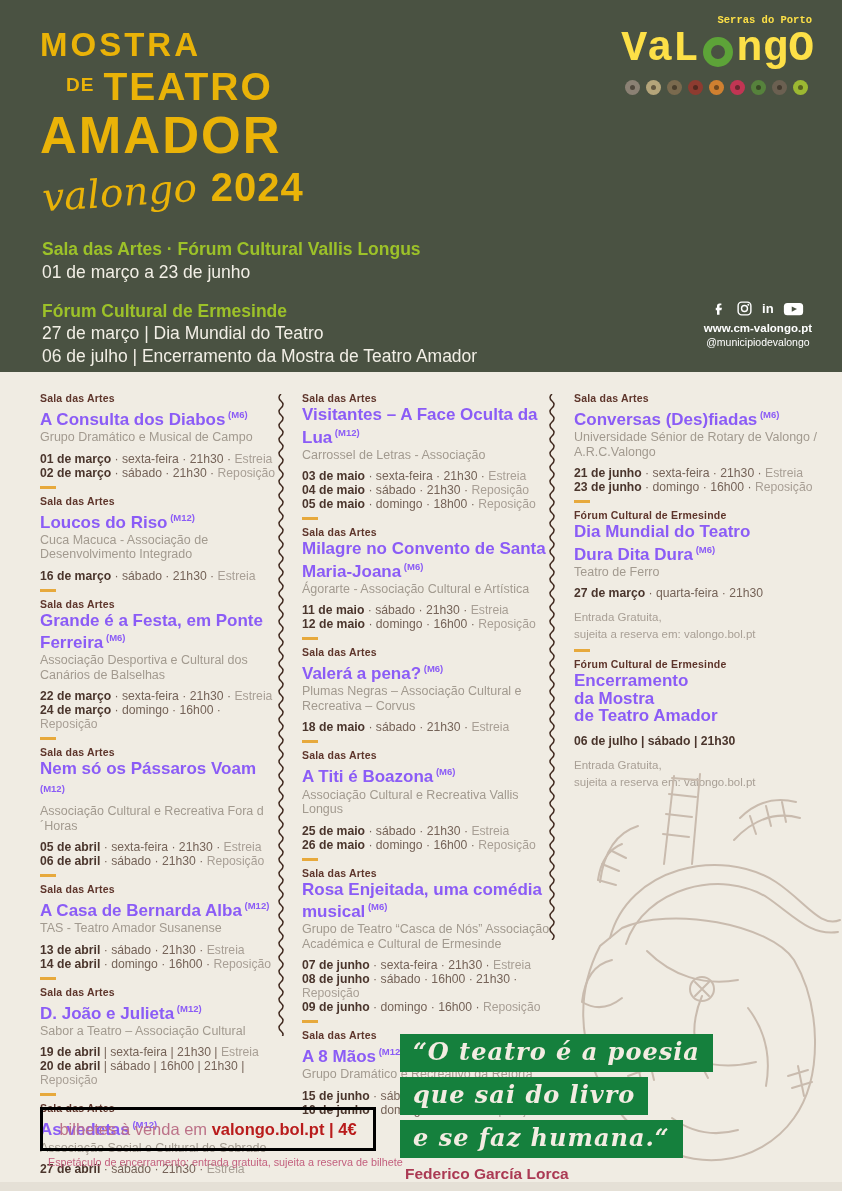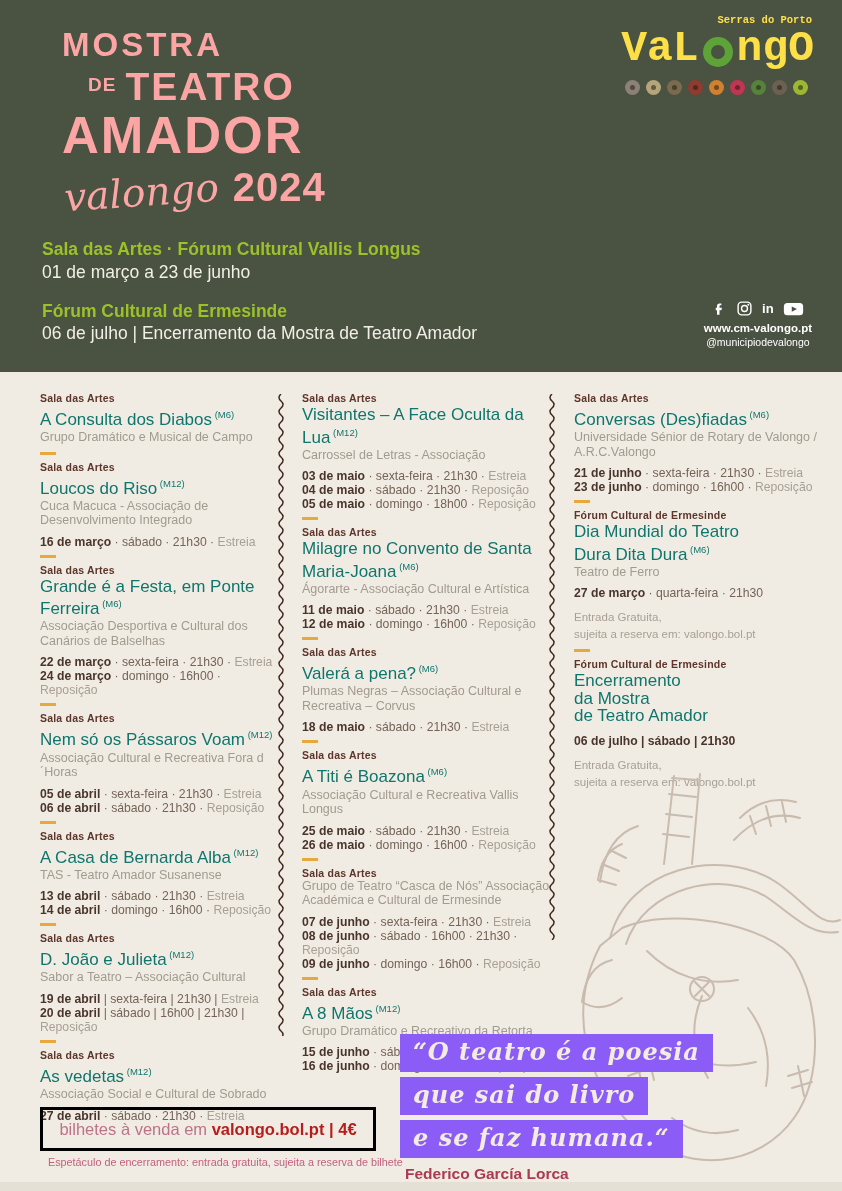--- a/index.html
+++ b/index.html
@@ -1,20 +1,20 @@
 <!DOCTYPE html>
 <html><head>
 <meta charset="utf-8">
 <style>
   html,body{margin:0;padding:0;background:#cfcbc2;}
   .poster{position:relative;width:842px;height:1191px;background:#f0ece3;overflow:hidden;
           font-family:"Liberation Sans",sans-serif;}
   
   .hero{position:absolute;top:0;left:0;width:842px;height:372px;background:#4a5242;}
-  .title-block{position:absolute;left:62px;top:28px;color:#fca5a5;line-height:1;}
+  .title-block{position:absolute;left:40px;top:28px;color:#eab308;line-height:1;}
   .t1{font-size:33px;font-weight:bold;letter-spacing:3px;}
   .t2{margin:6px 0 4px 26px;}
   .t2 .de{font-size:19px;font-weight:bold;margin-right:9px;vertical-align:9px;letter-spacing:1px;}
   .t2 .teatro{font-size:39px;font-weight:bold;letter-spacing:2px;}
   .t3{font-size:51px;font-weight:bold;letter-spacing:2px;}
   .t4{margin:6px 0 0 2px;white-space:nowrap;}
   .t4 .script{font-family:"DejaVu Serif",serif;font-style:italic;font-size:39px;display:inline-block;
               transform:rotate(-4deg);margin-right:14px;}
   .t4 .year{font-size:40px;font-weight:bold;vertical-align:5px;letter-spacing:1px;}
   .logo{position:absolute;right:28px;top:12px;color:#fde047;font-family:Liberation Mono, monospace;}
@@ -34,36 +34,36 @@
   .li-txt{font-size:13px;font-weight:bold;color:#fff;}
   .website{font-size:11.5px;font-weight:bold;margin-top:5px;}
   .handle{font-size:10.5px;margin-top:2px;}
   
   .events-col{position:absolute;top:392px;}
   #col1{left:40px;width:238px;}
   #col2{left:302px;width:248px;}
   #col3{left:574px;width:250px;}
   .event{margin-bottom:1px;}
   .event-venue{font-size:10.5px;font-weight:bold;color:#5e352b;line-height:12px;letter-spacing:.2px;}
-  .event-title{font-size:17px;font-weight:normal;color:#0f766e;line-height:17.5px;margin:2px 0 2px;white-space:pre-line;}
+  .event-title{font-size:17px;font-weight:bold;color:#8b5cf6;line-height:17.5px;margin:2px 0 2px;white-space:pre-line;}
   .event-title sup{font-size:9.5px;letter-spacing:0;}
   .event-group{font-size:12.5px;color:#a29a8f;line-height:14.5px;margin-bottom:7px;}
   .date-line{font-size:12.2px;line-height:14px;}
   .dl-b{font-weight:bold;color:#4a352c;}
   .dl-m{color:#756358;}
   .dl-s{color:#a89f95;}
   .event-note{font-size:11.5px;color:#a89f95;line-height:17px;margin-top:9px;white-space:pre-line;}
   .dash{width:16px;height:3px;background:#e7a93c;margin:6px 0;}
   .divider{position:absolute;top:394px;}
   #div1{left:276px;} #div2{left:547px;}
   
   .heart{position:absolute;left:552px;top:746px;z-index:1;}
   .quote{position:absolute;left:400px;top:1034px;z-index:5;}
   .q-line{margin-bottom:5px;}
-  .q-bar{display:inline-block;background:#8b5cf6;color:#f3ece2;font-family:"DejaVu Serif",serif;
+  .q-bar{display:inline-block;background:#15803d;color:#f3ece2;font-family:"DejaVu Serif",serif;
          font-style:italic;font-weight:bold;font-size:24px;padding:3px 13px 6px;letter-spacing:1px;}
   .q-author{font-size:15.5px;font-weight:bold;color:#ab3a54;margin:7px 0 0 5px;}
   .tickets{position:absolute;left:40px;top:1107px;width:330px;height:38px;border:3px solid #000000;
            display:flex;align-items:center;justify-content:center;font-size:16.5px;white-space:pre;z-index:5;}
   .tk-pre{color:#bc7288;}
   .tk-bold{color:#b91c1c;font-weight:bold;}
   .tickets-note{position:absolute;left:48px;top:1156px;font-size:10.8px;color:#c3607e;z-index:5;}
   .page-edge{position:absolute;bottom:0;left:0;width:842px;height:9px;background:#e5e0d6;z-index:0;}
 </style>
 </head>
@@ -120,20 +120,21 @@
           <span class="dot" style="background: rgb(156, 184, 50);">
             <span class="dot-hole"></span>
           </span>
         </div>
     </div>
 
     <div class="venues">
       <div class="v-name">Sala das Artes · Fórum Cultural Vallis Longus</div>
       <div class="v-line">01 de março a 23 de junho</div>
       <div class="v-name v2">Fórum Cultural de Ermesinde</div>
+      <div class="v-line">27 de março | Dia Mundial do Teatro</div>
       <div class="v-line">06 de julho | Encerramento da Mostra de Teatro Amador</div>
     </div>
 
     <div class="social">
       <div class="social-icons">
         <svg width="15" height="16" viewBox="0 0 24 24">
             <path fill="#fff" d="M15 3h-3a4 4 0 0 0-4 4v3H6v4h2v7h4v-7h3l1-4h-4V7a1 1 0 0 1 1-1h2z"></path>
           </svg>
         <svg width="17" height="17" viewBox="0 0 24 24">
             <rect x="3" y="3" width="18" height="18" rx="5" fill="none" stroke="#fff" stroke-width="2"></rect>
@@ -150,20 +151,24 @@
       <div class="handle">@municipiodevalongo</div>
     </div>
   </header>
 
   <main>
     <div class="events-col" id="col1">
         <div class="event">
           <div class="event-venue">Sala das Artes</div>
           <div class="event-title">A Consulta dos Diabos<sup> (M6)</sup></div>
           <div class="event-group">Grupo Dramático e Musical de Campo</div>
+          <div class="event-dates">
+            <div class="date-line"><span class="dl-b">01 de março</span> <span class="dl-m">· sexta-feira · 21h30 ·</span> <span class="dl-s">Estreia</span></div>
+            <div class="date-line"><span class="dl-b">02 de março</span> <span class="dl-m">· sábado · 21h30 ·</span> <span class="dl-s">Reposição</span></div>
+          </div>
           <div class="dash"></div>
         </div>
         <div class="event">
           <div class="event-venue">Sala das Artes</div>
           <div class="event-title">Loucos do Riso<sup> (M12)</sup></div>
           <div class="event-group">Cuca Macuca - Associação de Desenvolvimento Integrado</div>
           <div class="event-dates">
             <div class="date-line"><span class="dl-b">16 de março</span> <span class="dl-m">· sábado · 21h30 ·</span> <span class="dl-s">Estreia</span></div>
           </div>
           <div class="dash"></div>
@@ -253,20 +258,21 @@
           <div class="event-title">A Titi é Boazona<sup> (M6)</sup></div>
           <div class="event-group">Associação Cultural e Recreativa Vallis Longus</div>
           <div class="event-dates">
             <div class="date-line"><span class="dl-b">25 de maio</span> <span class="dl-m">· sábado · 21h30 ·</span> <span class="dl-s">Estreia</span></div>
             <div class="date-line"><span class="dl-b">26 de maio</span> <span class="dl-m">· domingo · 16h00 ·</span> <span class="dl-s">Reposição</span></div>
           </div>
           <div class="dash"></div>
         </div>
         <div class="event">
           <div class="event-venue">Sala das Artes</div>
+          <div class="event-title">Rosa Enjeitada, uma comédia musical<sup> (M6)</sup></div>
           <div class="event-group">Grupo de Teatro “Casca de Nós” Associação Académica e Cultural de Ermesinde</div>
           <div class="event-dates">
             <div class="date-line"><span class="dl-b">07 de junho</span> <span class="dl-m">· sexta-feira · 21h30 ·</span> <span class="dl-s">Estreia</span></div>
             <div class="date-line"><span class="dl-b">08 de junho</span> <span class="dl-m">· sábado · 16h00 · 21h30 ·</span> <span class="dl-s">Reposição</span></div>
             <div class="date-line"><span class="dl-b">09 de junho</span> <span class="dl-m">· domingo · 16h00 ·</span> <span class="dl-s">Reposição</span></div>
           </div>
           <div class="dash"></div>
         </div>
         <div class="event">
           <div class="event-venue">Sala das Artes</div>

